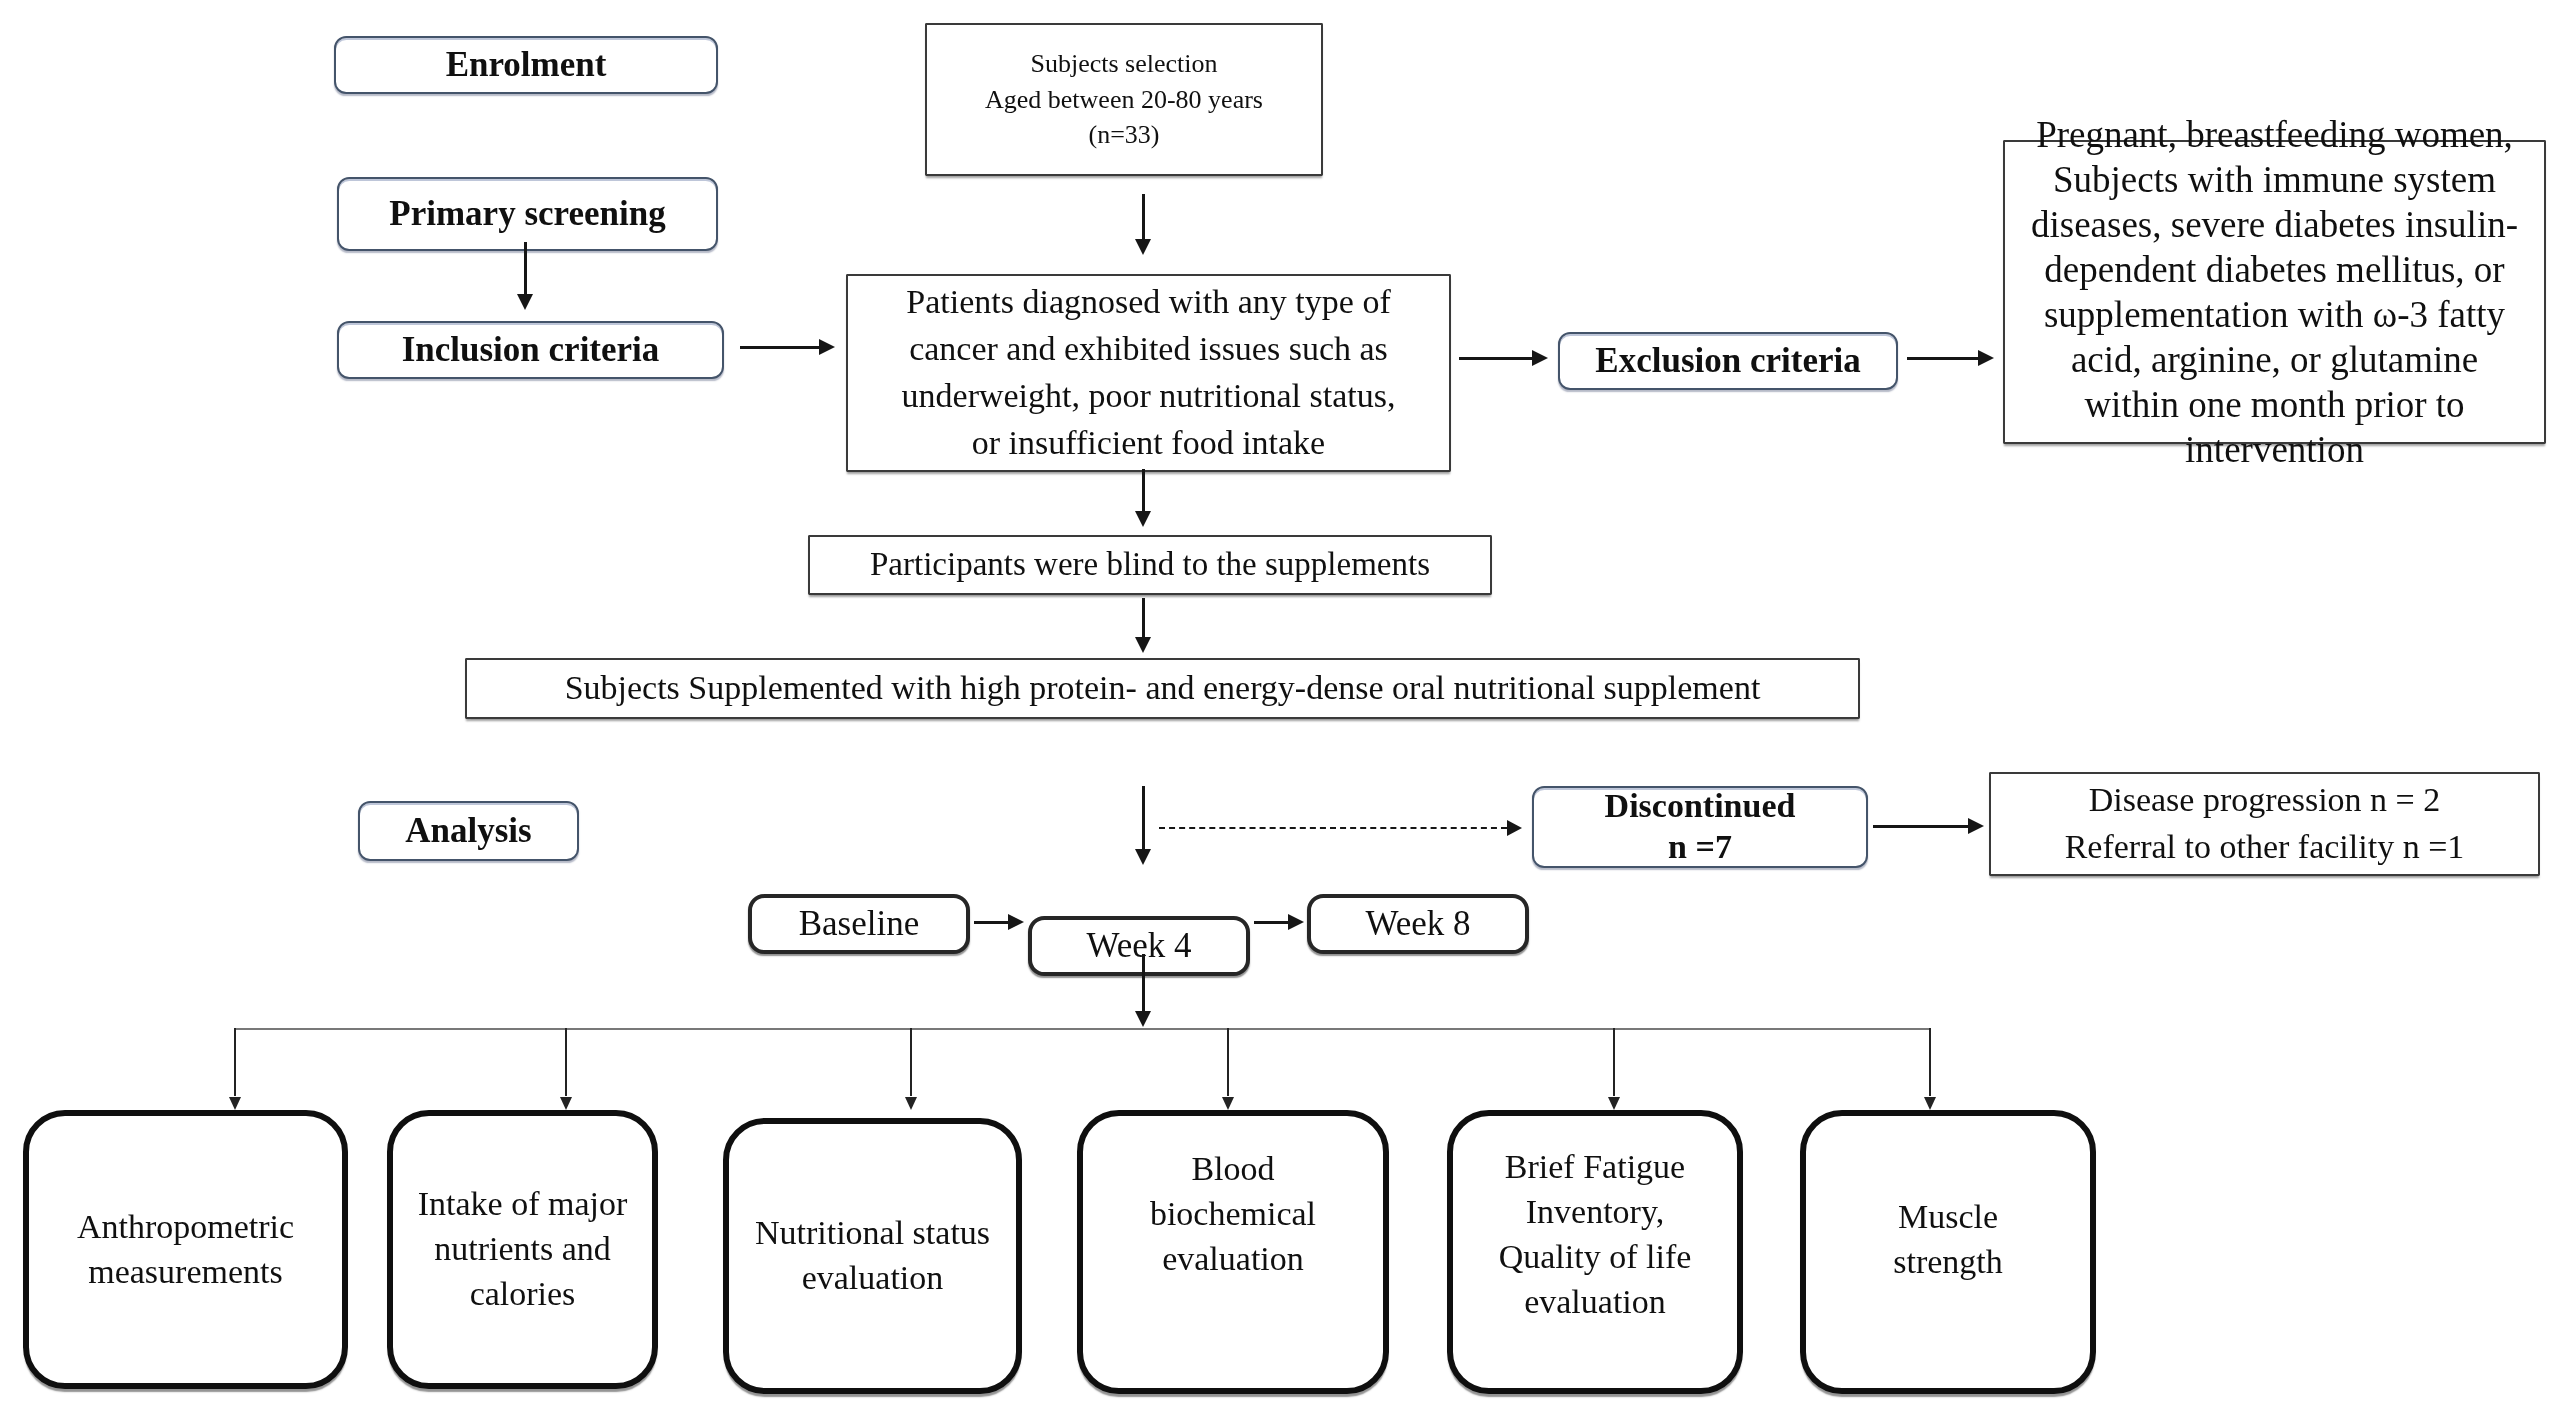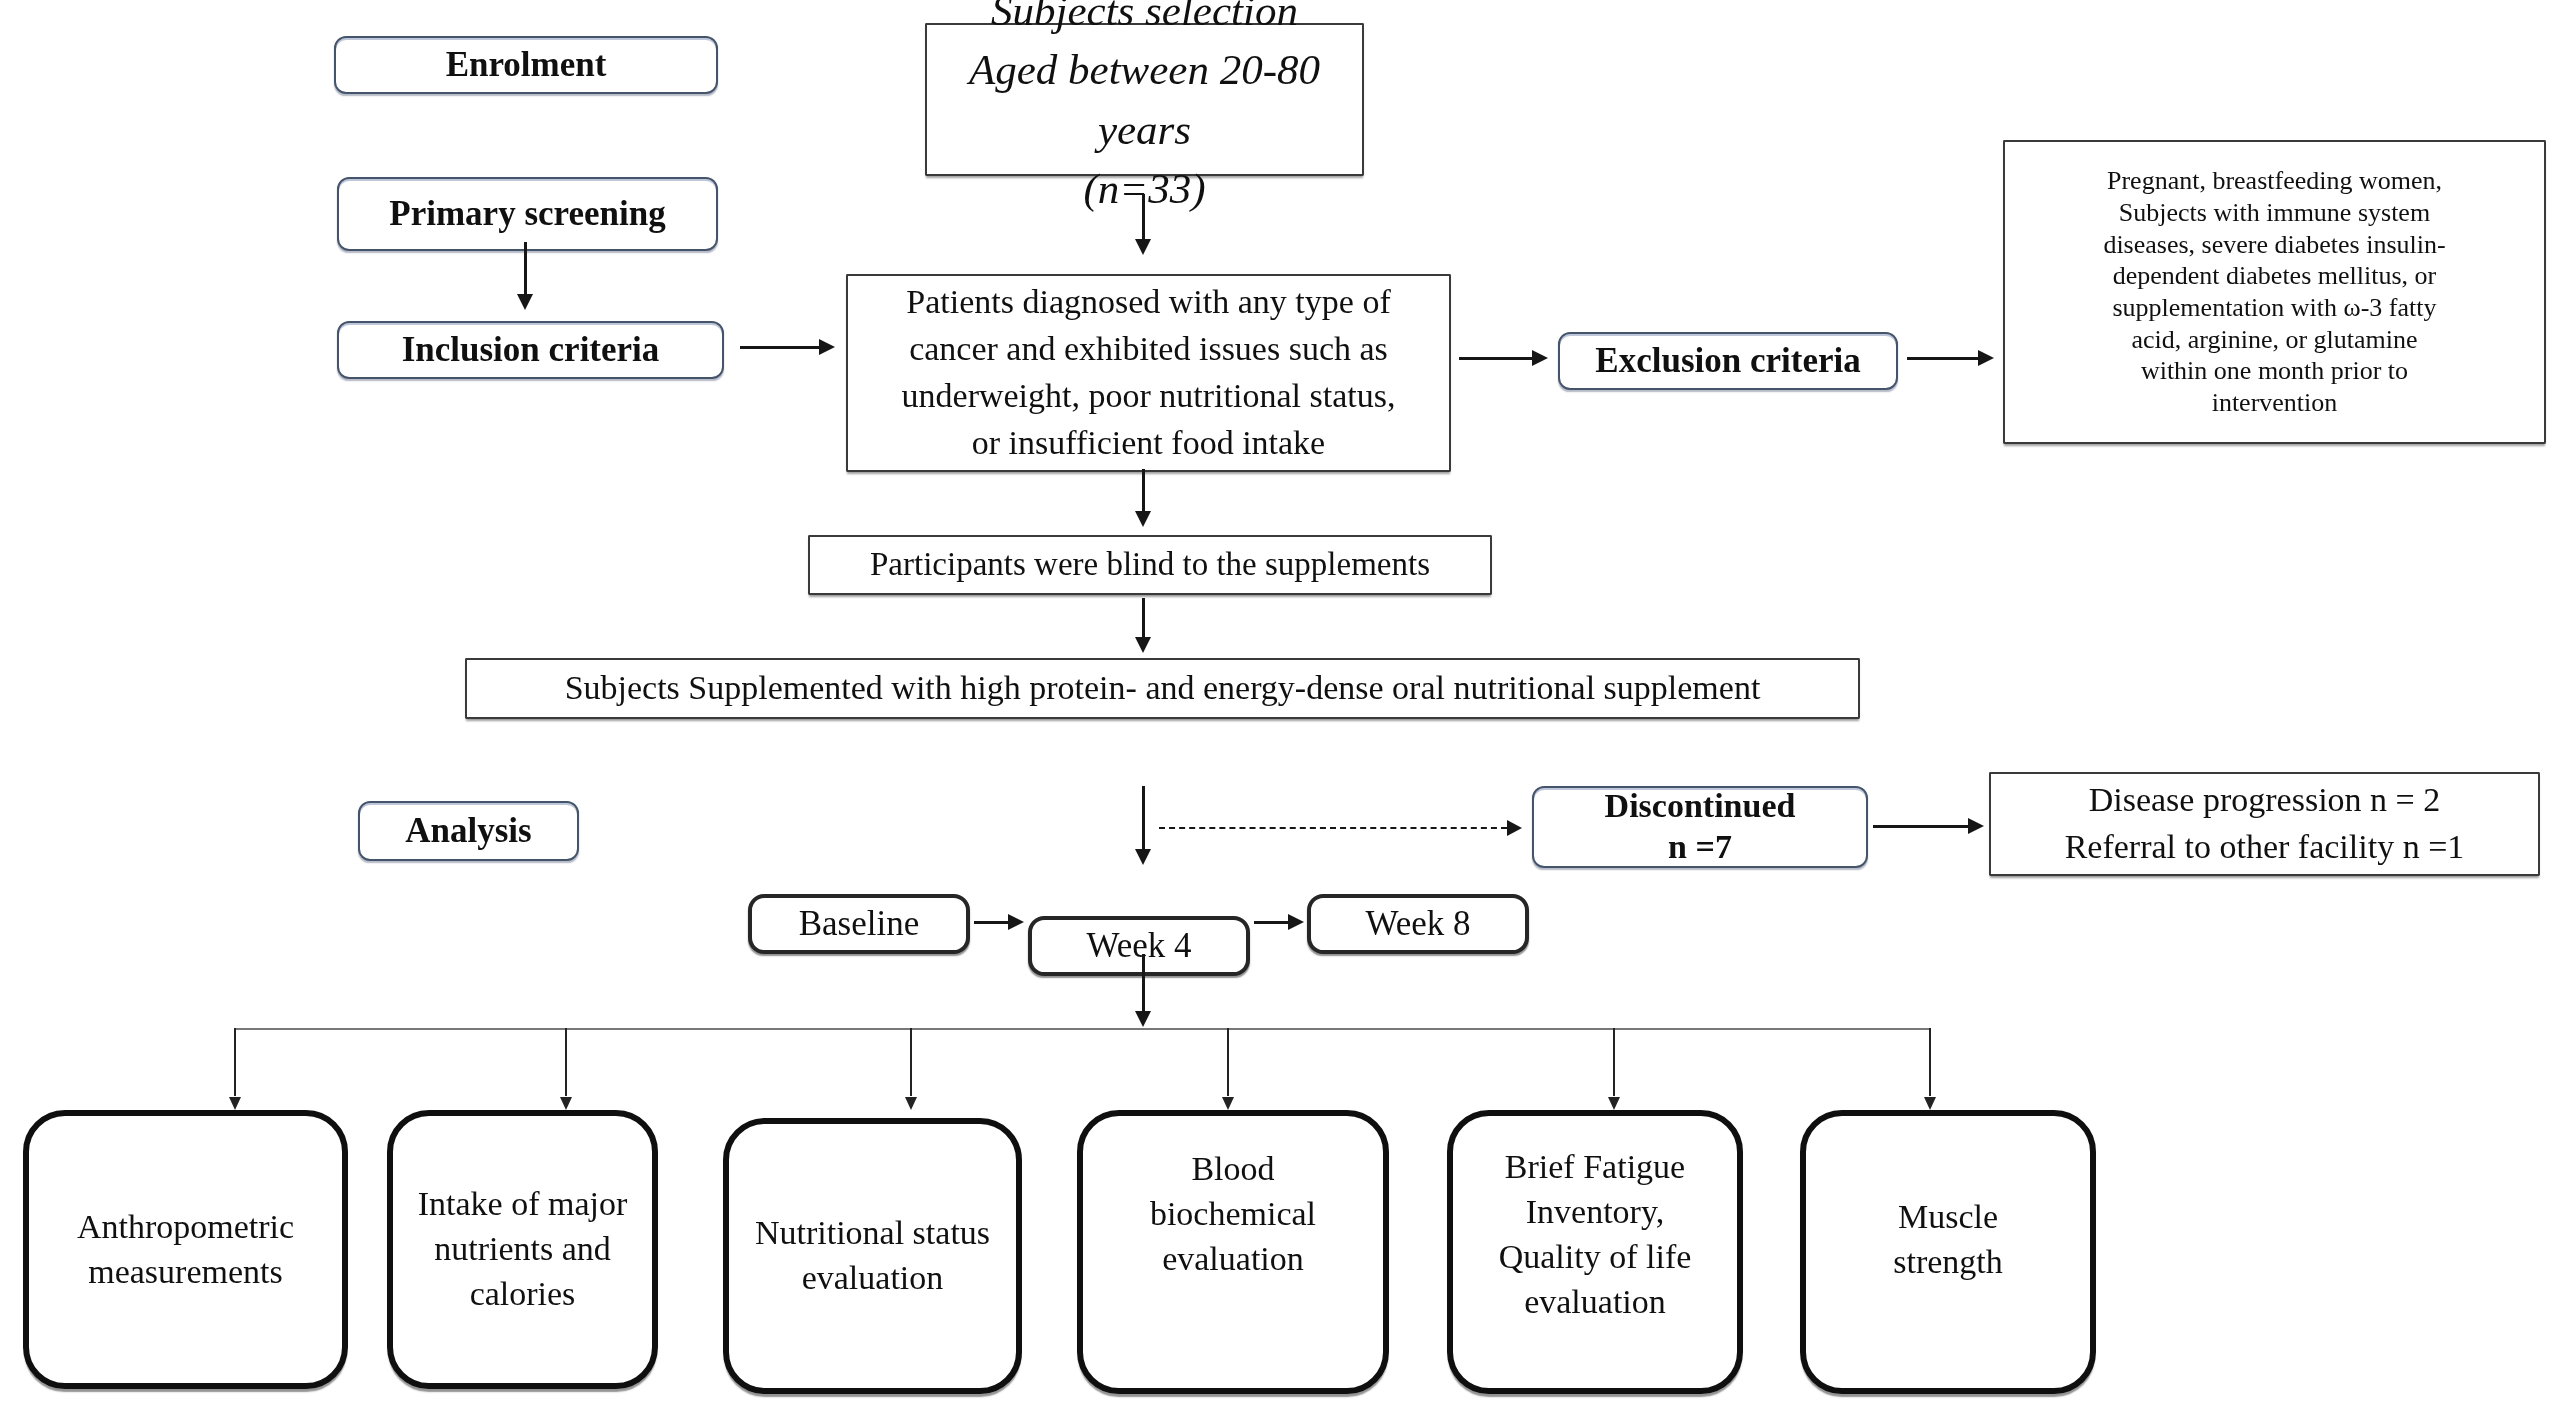--- a/index.html
+++ b/index.html
@@ -51,39 +51,39 @@
   .drop{position:absolute; width:2px; background:#232323;}
   .drop::after{content:""; position:absolute; left:50%; transform:translateX(-50%);
     bottom:-13.6px; border:6.8px solid transparent; border-bottom:none; border-top:13.6px solid #232323;}
 </style>
 </head>
 <body>
 
 <div id="canvas">
 
   <div class="box blue" style="left:334px; top:36px; width:384px; height:58px;">Enrolment</div>
-  <div class="box plain" style="left:925px; top:23px; width:439px; height:153px; font-size:43px;font-style:italic;">Subjects selection
+  <div class="box plain" style="left:925px; top:23px; width:398px; height:153px; font-size:26px;">Subjects selection
 Aged between 20-80 years
 (n=33)</div>
 
   <div class="box blue" style="left:337px; top:177px; width:381px; height:74px;">Primary screening</div>
   <div class="arr-v" style="left:524px; top:242px; height:52px;"></div>
   <div class="box blue" style="left:337px; top:321px; width:387px; height:58px;">Inclusion criteria</div>
 
   <div class="arr-v" style="left:1142px; top:194px; height:45px;"></div>
   <div class="arr-r" style="left:740px; top:346px; width:79px;"></div>
   <div class="box plain" style="left:846px; top:274px; width:605px; height:198px;">Patients diagnosed with any type of
 cancer and exhibited issues such as
 underweight, poor nutritional status,
 or insufficient food intake</div>
 
   <div class="arr-r" style="left:1459px; top:357px; width:73px;"></div>
   <div class="box blue" style="left:1558px; top:332px; width:340px; height:58px;">Exclusion criteria</div>
   <div class="arr-r" style="left:1907px; top:357px; width:71px;"></div>
-  <div class="box plain" style="left:2003px; top:140px; width:543px; height:304px; font-size:26px; line-height:1.22;">Pregnant, breastfeeding women,
+  <div class="box plain" style="left:2003px; top:140px; width:543px; height:304px; font-size:37px; line-height:1.22;">Pregnant, breastfeeding women,
 Subjects with immune system
 diseases, severe diabetes insulin-
 dependent diabetes mellitus, or
 supplementation with ω-3 fatty
 acid, arginine, or glutamine
 within one month prior to
 intervention</div>
 
   <div class="arr-v" style="left:1142px; top:469px; height:42px;"></div>
   <div class="box plain" style="left:808px; top:535px; width:684px; height:60px; font-size:33px;">Participants were blind to the supplements</div>

